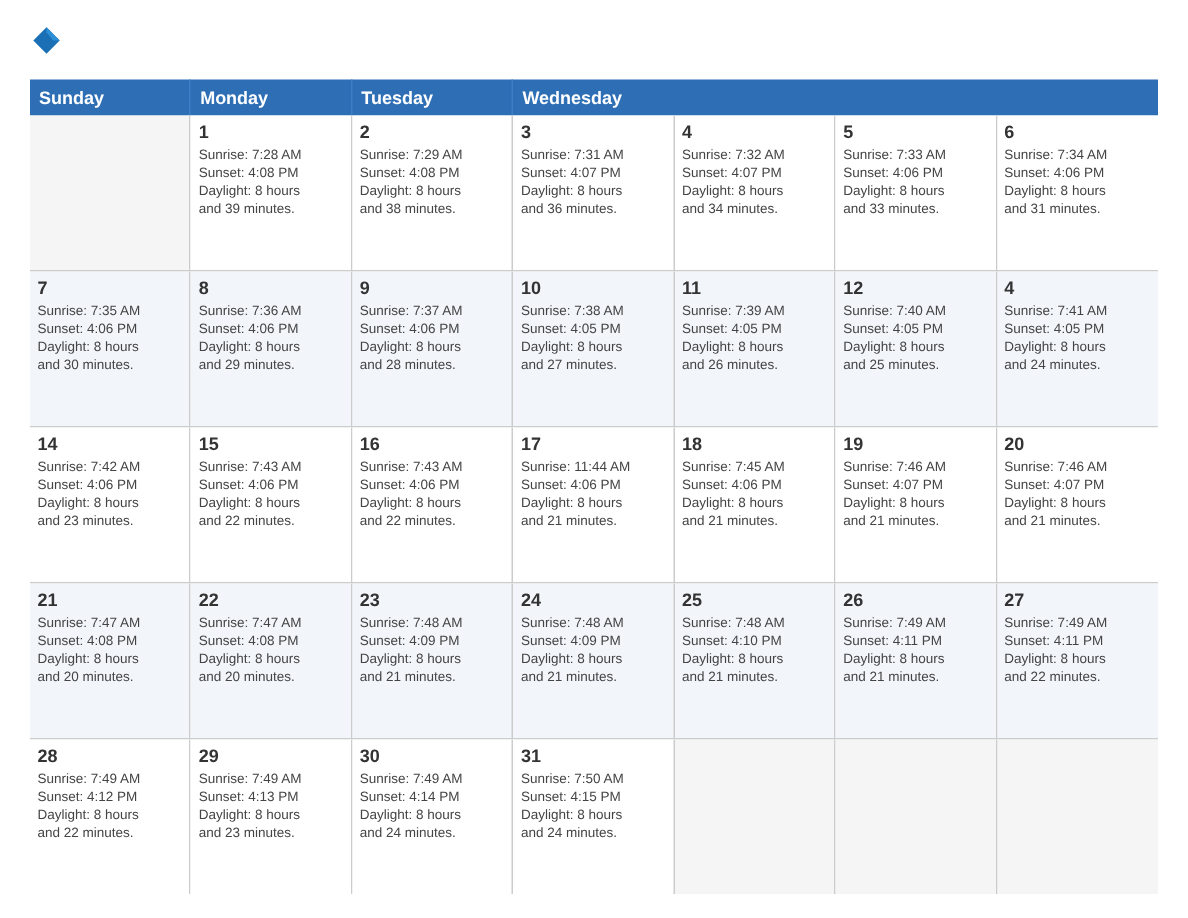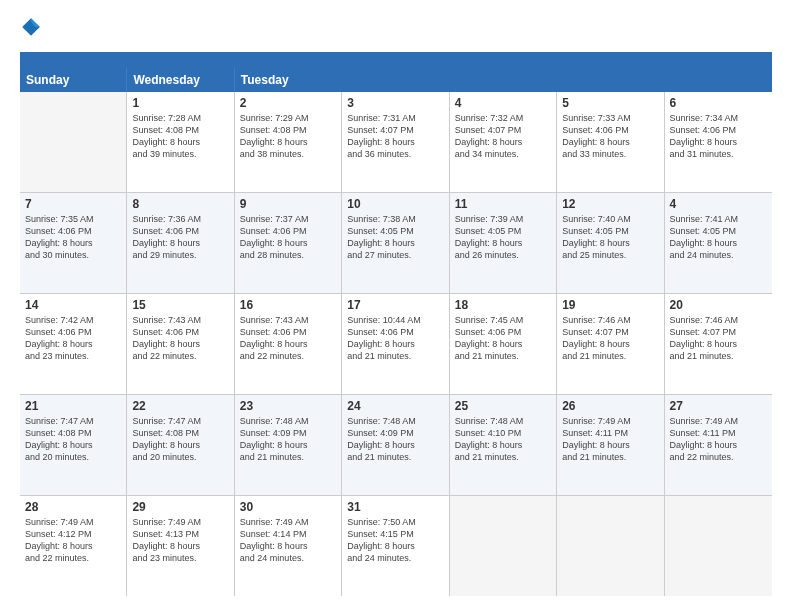--- a/index.html
+++ b/index.html
@@ -68,21 +68,20 @@
       grid-template-columns: repeat(7, 1fr);
       background: #2d6eb5;
     }
     .cal-header-cell {
       color: #fff;
       font-weight: bold;
       font-size: 12px;
       padding: 5px 6px;
       text-align: left;
       border-right: 1px solid #3a7ec5;
-      margin-top: 16px;
     }
     .cal-header-cell:last-child { border-right: none; }
     .cal-body {
       display: flex;
       flex-direction: column;
       flex: 1;
     }
     .cal-row {
       display: grid;
       grid-template-columns: repeat(7, 1fr);
@@ -138,22 +137,23 @@
     </div>
     <div class="title-block">
       <h1></h1>
       <h2></h2>
     </div>
   </div>
 
   <div class="calendar">
     <div class="cal-header">
     <div class="cal-header-cell">Sunday</div>
+        <div class="cal-header-cell">Monday</div>
+        <div class="cal-header-cell">Tuesday</div>
         <div class="cal-header-cell">Wednesday</div>
-        <div class="cal-header-cell">Tuesday</div>
       </div>
     <div class="cal-body">
     <div class="cal-row">
           <div class="cal-cell empty"></div>
           <div class="cal-cell">
             <span class="day-num">1</span>
             <div class="cell-text">Sunrise: 7:28 AM</div>
             <div class="cell-text">Sunset: 4:08 PM</div>
             <div class="cell-text">Daylight: 8 hours</div>
             <div class="cell-text">and 39 minutes.</div>
@@ -262,21 +262,21 @@
           </div>
           <div class="cal-cell">
             <span class="day-num">16</span>
             <div class="cell-text">Sunrise: 7:43 AM</div>
             <div class="cell-text">Sunset: 4:06 PM</div>
             <div class="cell-text">Daylight: 8 hours</div>
             <div class="cell-text">and 22 minutes.</div>
           </div>
           <div class="cal-cell">
             <span class="day-num">17</span>
-            <div class="cell-text">Sunrise: 10:44 AM</div>
+            <div class="cell-text">Sunrise: 11:44 AM</div>
             <div class="cell-text">Sunset: 4:06 PM</div>
             <div class="cell-text">Daylight: 8 hours</div>
             <div class="cell-text">and 21 minutes.</div>
           </div>
           <div class="cal-cell">
             <span class="day-num">18</span>
             <div class="cell-text">Sunrise: 7:45 AM</div>
             <div class="cell-text">Sunset: 4:06 PM</div>
             <div class="cell-text">Daylight: 8 hours</div>
             <div class="cell-text">and 21 minutes.</div>

